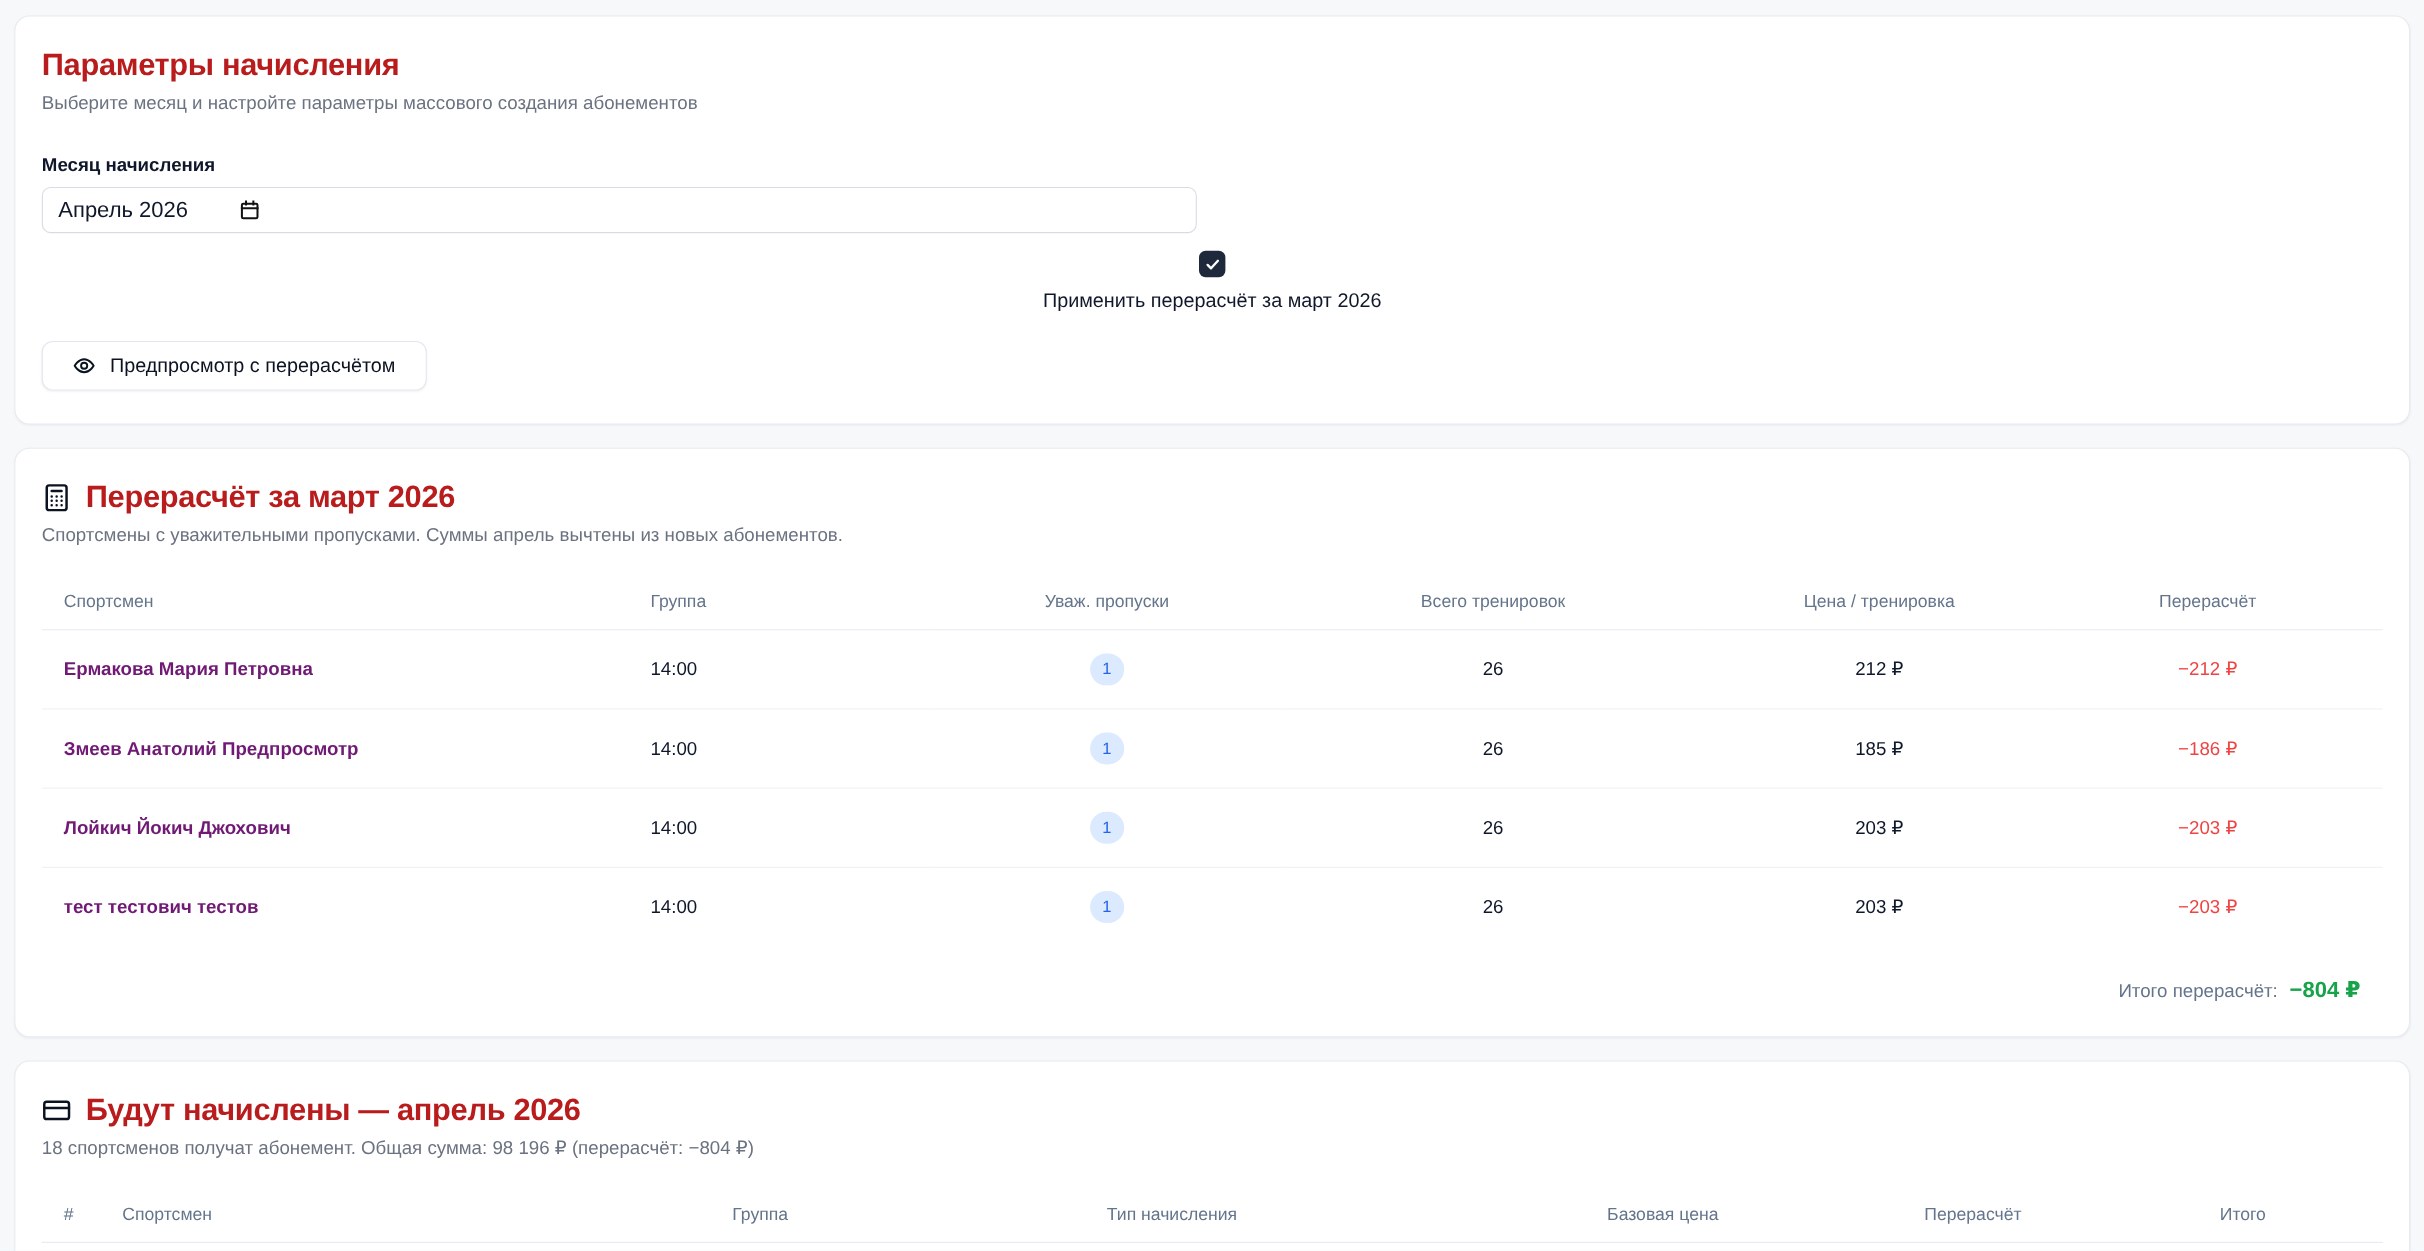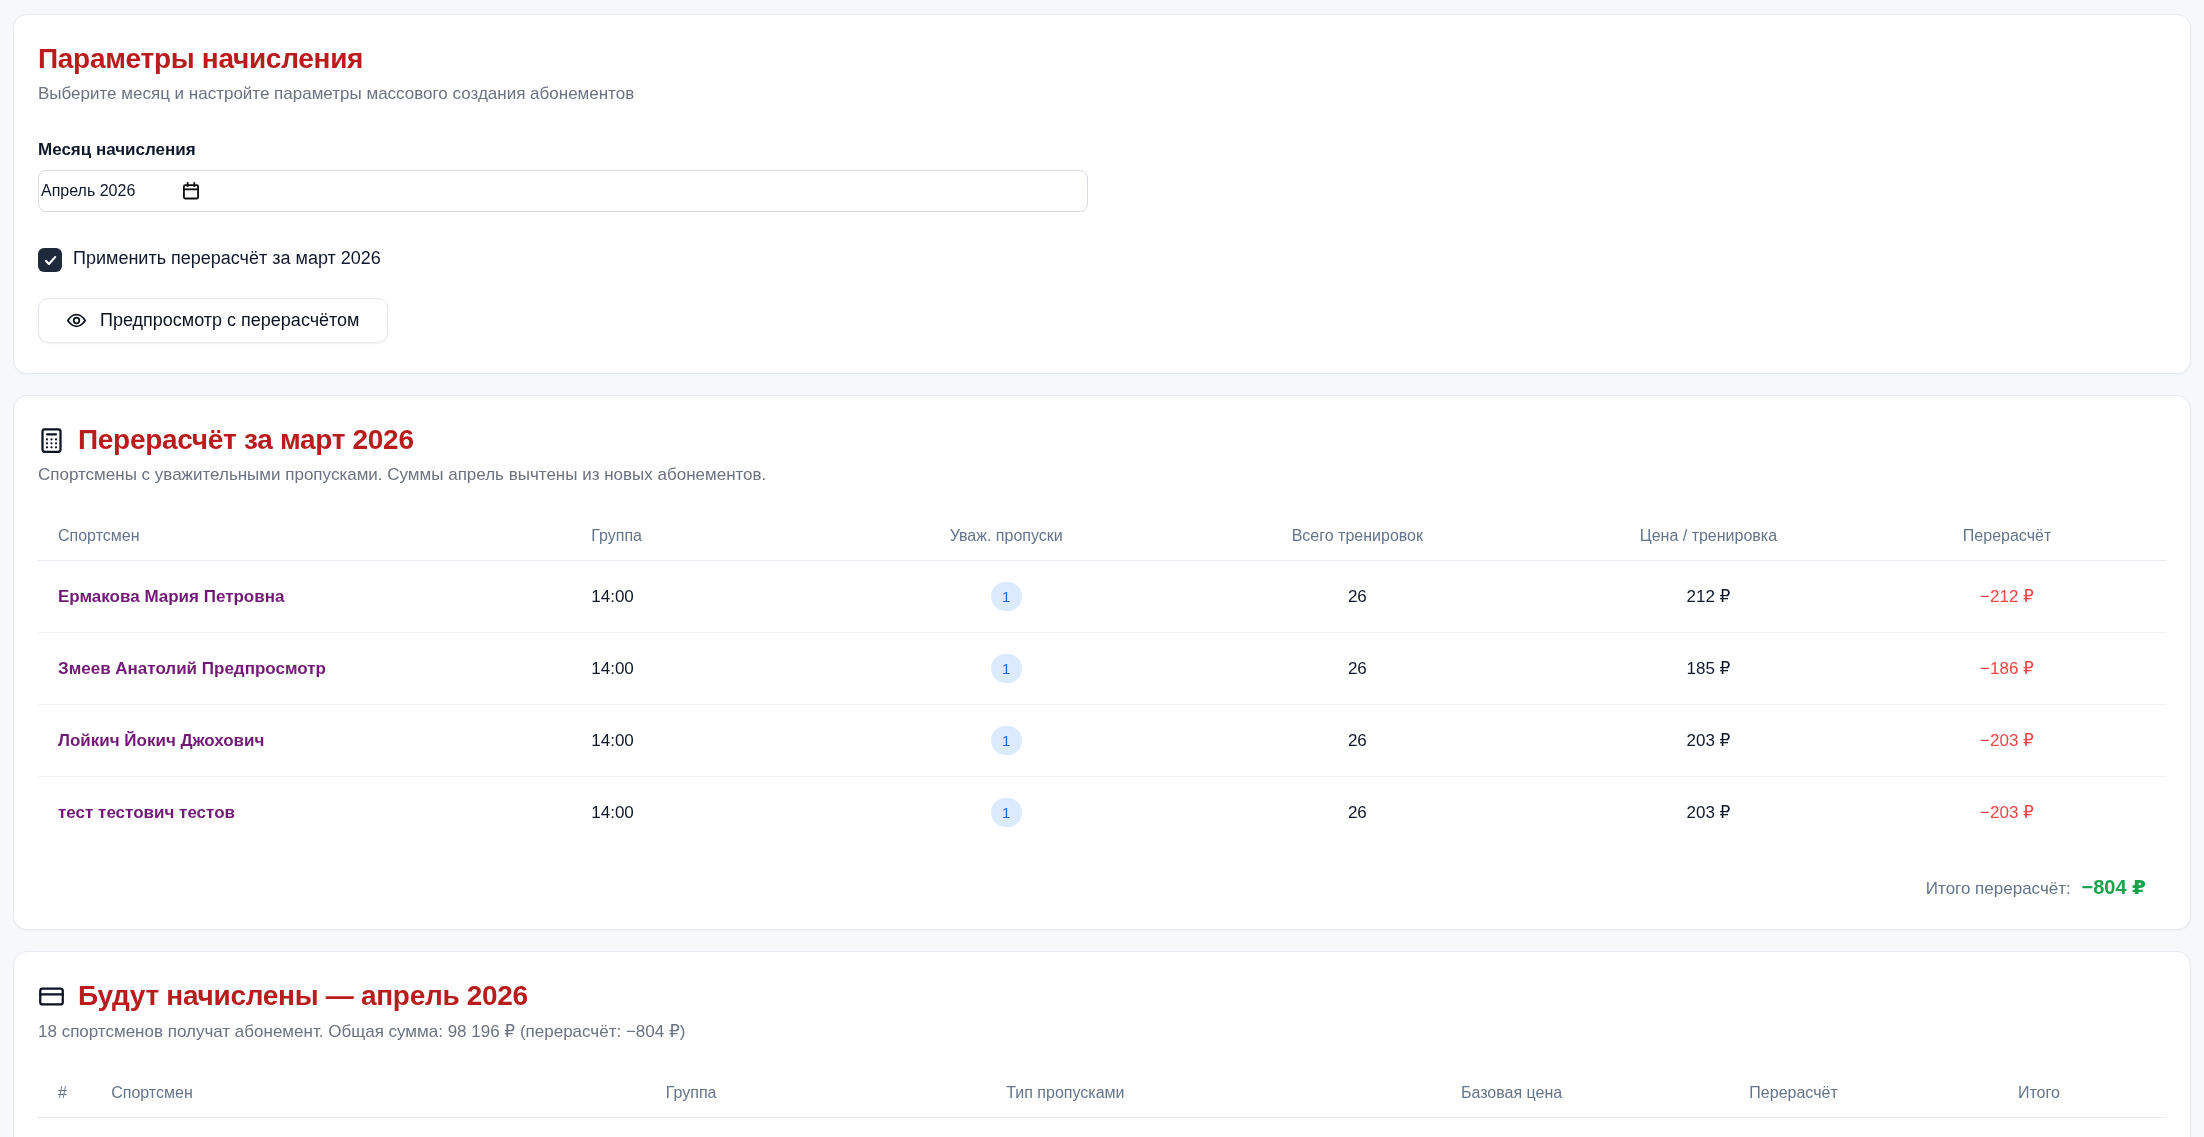--- a/index.html
+++ b/index.html
@@ -22,25 +22,25 @@
     font-size: 28px; font-weight: 700; letter-spacing: -0.3px; color: #b91c1c;
   }
   .card-sub { margin-top: 9px; font-size: 17px; color: #6b7280; }
   .title-icon { width: 27px; height: 27px; flex: 0 0 auto; color: #0b1220; }
 
   
   .field-label { margin: 36px 0 10px; font-size: 17px; font-weight: 600; }
   .month-input {
     width: 1050px; height: 42px;
     border: 1px solid #d7dce4; border-radius: 8px;
-    display: flex; align-items: center; padding: 0 2px;
-    font-size: 16px; background: #fff; cursor: text;
+    display: flex; align-items: center; padding: 0 14px;
+    font-size: 20px; background: #fff; cursor: text;
   }
   .month-input .cal { width: 20px; height: 20px; margin-left: 46px; color: #111; }
-  .check-row { margin-top: 36px; display: flex; gap: 11px; }
+  .check-row { margin-top: 16px; display: flex; align-items: center; gap: 11px; flex-direction: column; }
   .checkbox {
     width: 24px; height: 24px; border-radius: 6px;
     display: flex; align-items: center; justify-content: center;
     cursor: pointer;
   }
   .checkbox svg { width: 15px; height: 15px; }
   .check-label { font-size: 18px; font-weight: 500; cursor: pointer; }
   .btn {
     margin-top: 26px; height: 45px;
     display: inline-flex; align-items: center; gap: 13px;
@@ -207,21 +207,21 @@
           <col style="width:17%">
         <col style="width:13.5%">
           <col style="width:13%">
           <col style="width:11%">
       </colgroup>
       <thead>
         <tr>
           <th class="l pad-l">#</th>
           <th class="l pad-l">Спортсмен</th>
           <th class="l">Группа</th>
-          <th class="l">Тип пропусками</th>
+          <th class="l">Тип начисления</th>
           <th class="r">Базовая цена</th>
           <th class="r">Перерасчёт</th>
           <th class="r pad-r">Итого</th>
         </tr>
       </thead>
       <tbody>
         <tr>
           <td class="l pad-l muted">1</td>
           <td class="l pad-l name-cell">Ермакова Мария Петровна</td>
           <td class="l">14:00</td>

